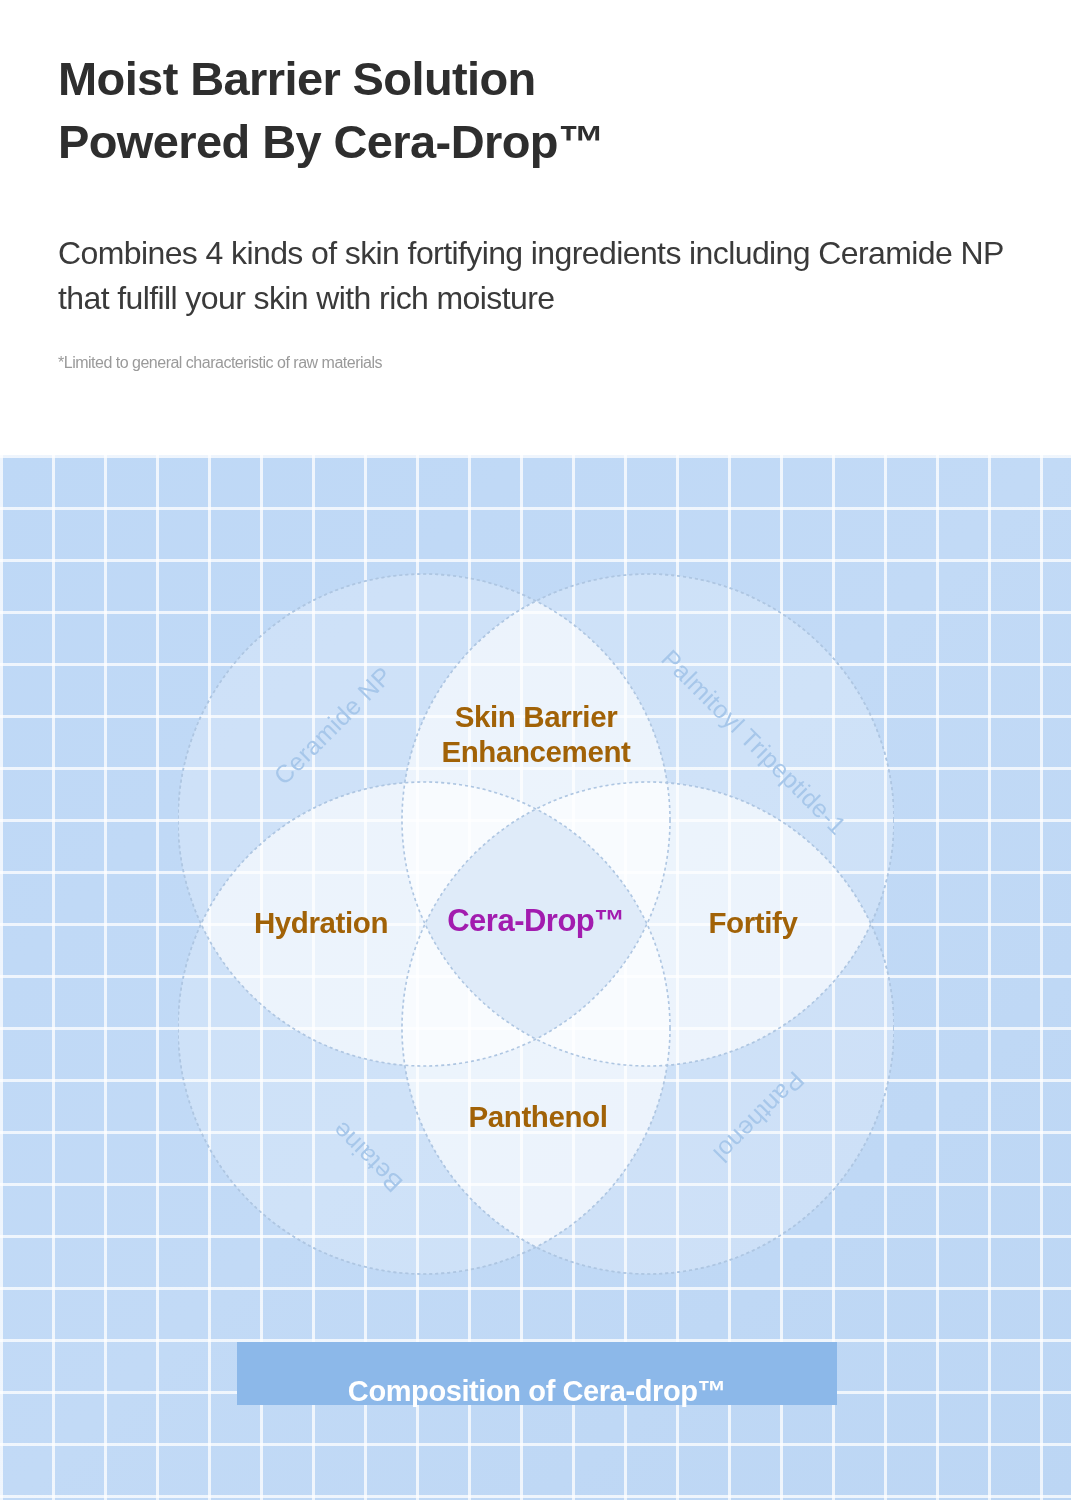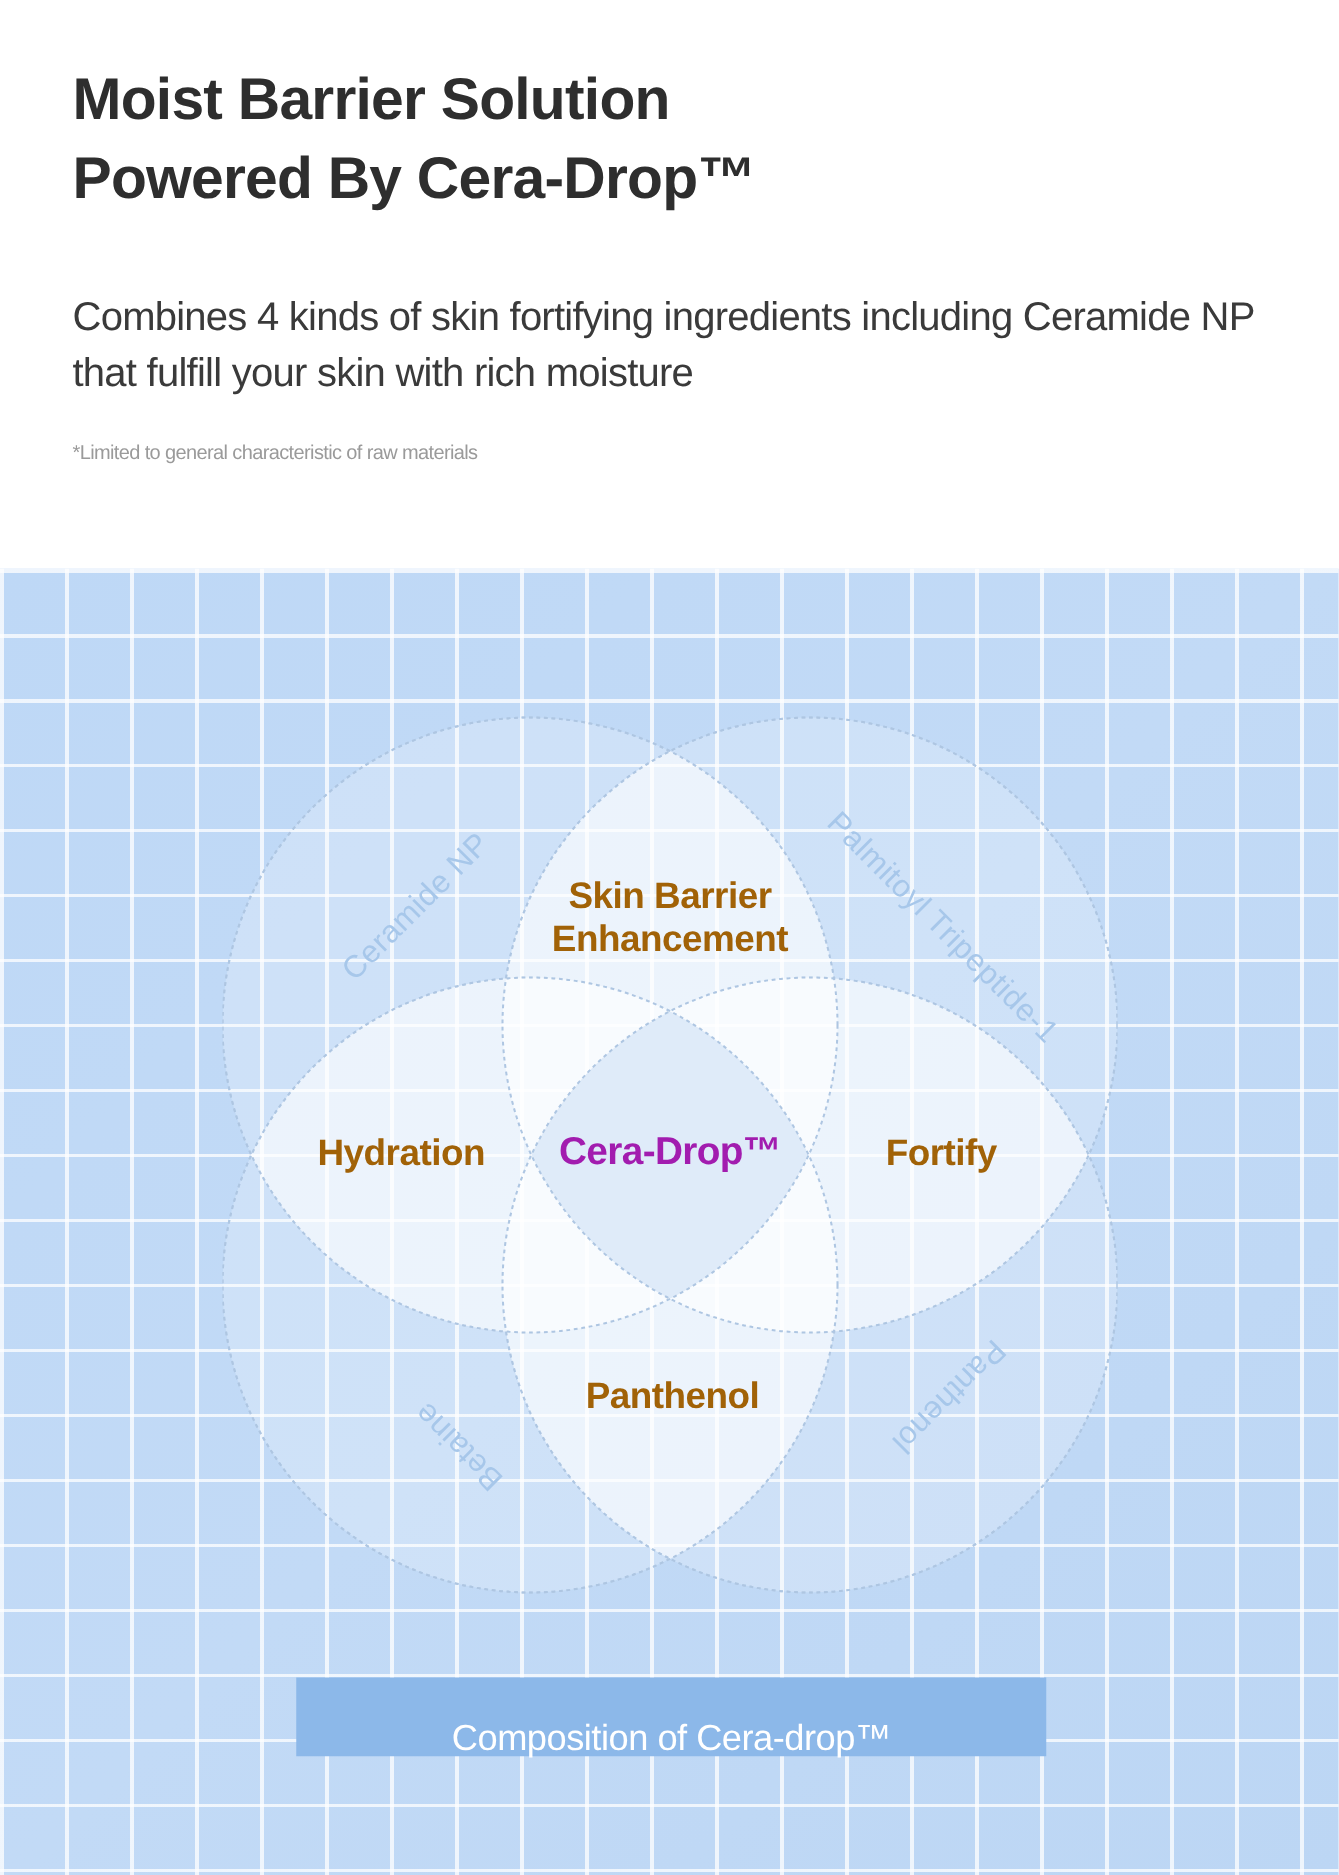--- a/index.html
+++ b/index.html
@@ -85,21 +85,21 @@
   #ing-br { left:632px; top:528px; transform:rotate(135deg); }
 
   
   .banner{
     position:absolute; left:237px; top:1342px;
     width:600px; height:63px;
     background:#8cb8e9;
     display:flex; align-items:center; justify-content:center;
   }
   .banner-text{
-    color:#ffffff; font-size:29px; font-weight:normal;
+    color:#ffffff; font-size:29px; font-weight:bold;
     letter-spacing:-0.4px;
     margin-top:36px;
   }
 </style>
 </head>
 <body>
 
 <div class="page">
 
   <div class="header">

